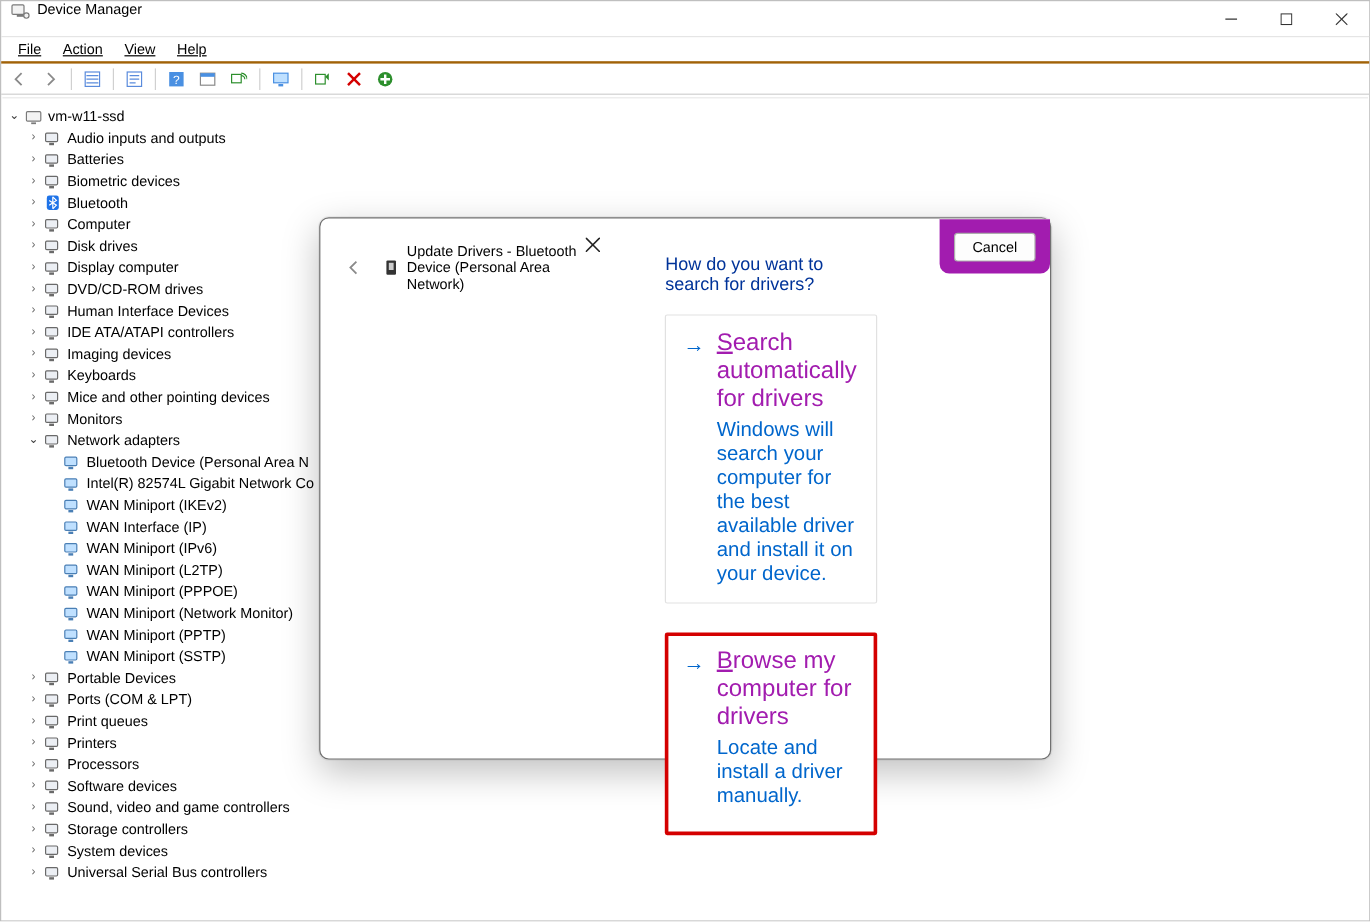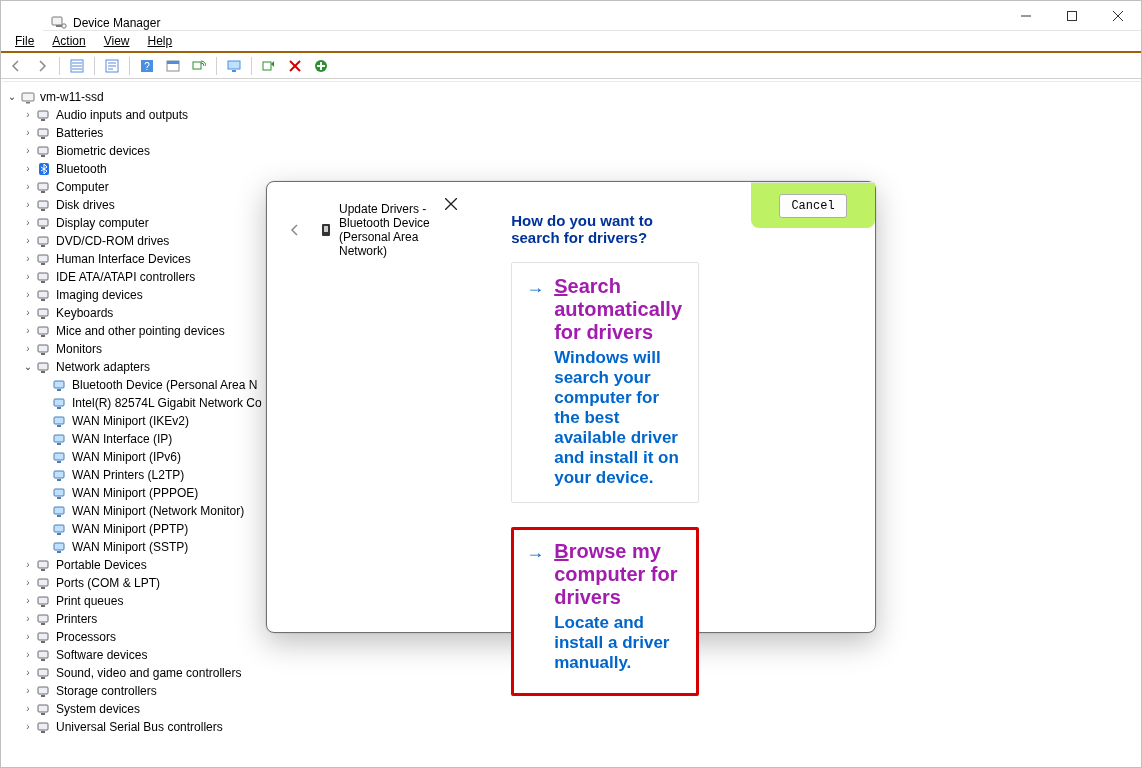--- a/index.html
+++ b/index.html
@@ -1,19 +1,19 @@
 <!DOCTYPE html>
 <html><head>
 <meta charset="utf-8">
 <style>
   * { box-sizing: border-box; }
   html, body { margin:0; padding:0; font-family: "Segoe UI", Tahoma, sans-serif; font-size:12px; color:#000; background:#fff; }
   .window { width:1142px; height:768px; border:1px solid #bfbfbf; position:relative; background:#fff; }
   
-  .titlebar { height:30px; display:flex; align-items:flex-end; padding:0 0 0 8px; border-bottom:1px solid #e5e5e5;margin-left:42px; }
+  .titlebar { height:30px; display:flex; align-items:flex-start; padding:0 0 0 8px; border-bottom:1px solid #e5e5e5; }
   .titlebar .app-icon { width:16px; height:16px; margin-right:6px; display:flex; align-items:center; justify-content:center;}
   .titlebar .title { font-size:12px; color:#000; flex:1;}
   .win-controls { display:flex; height:100%; }
   .win-btn { width:46px; height:30px; display:flex; align-items:center; justify-content:center; color:#555; }
   
   .menubar { height:22px; display:flex; align-items:center; padding:0 6px; gap:2px; border-bottom:2px solid #a16207; }
   .menu-item { padding:2px 8px; font-size:12px; cursor:default;}
   .menu-item .u { text-decoration: underline; }
   
   .toolbar { height:26px; display:flex; align-items:center; padding:0 4px; gap:4px; border-bottom:1px solid #d0d0d0;}
@@ -30,29 +30,29 @@
   .label { font-size:12px; }
   
   .dialog-back { position:absolute; inset:0; }
   .dialog { position:absolute; left:265px; top:180px; width:610px; height:452px; background:#fff; border:1px solid #707070; border-radius:8px; box-shadow: 0 10px 30px rgba(0,0,0,0.25), 0 0 0 1px rgba(0,0,0,0.05); display:flex; flex-direction:row;}
   .dlg-head { position:relative; padding:18px 20px 0 20px; min-height:40px;}
   .dlg-close { position:absolute; right:12px; top:10px; width:24px; height:24px; display:flex; align-items:center; justify-content:center; font-size:14px; color:#222;}
   .dlg-back { width:20px; height:20px; display:flex; align-items:center; justify-content:center; color:#6b6b6b; margin-right:10px;}
   .dlg-head-row { display:flex; align-items:center; gap:6px; padding-top:2px;}
   .dlg-head-icon{ width:16px; height:16px; display:flex; align-items:center; justify-content:center;}
   .dlg-head-text { font-size:12px; color:#000;}
-  .dlg-body { padding:20px 52px 0 36px; flex:1;font-weight:bold;}
+  .dlg-body { padding:20px 52px 0 36px; flex:1;}
   .dlg-title { color:#003399; font-size:15px; padding:10px 0 16px 0;}
   .option { border:1px solid #e1e1e1; border-radius:2px; padding:12px 14px 14px 14px; margin-bottom:24px; background:#fff; display:flex; gap:10px;}
   .option.highlight { border:3px solid #d40000; padding:10px 12px 20px 12px;}
   .option .ohead { color:#a21caf; font-size:20px; }
   .option .ohead .u{ text-decoration:underline;}
   .option .odesc { color:#0066cc; font-size:17px; padding-top:4px; max-width:440px;}
   .option .oarrow { color:#0066cc; font-size:18px; width:20px; display:flex; align-items:flex-start; justify-content:center; padding-top:2px;}
-  .dlg-footer { height:46px; border-top:1px solid #e5e5e5; background:#bef264; border-radius:0 0 8px 8px; display:flex; align-items:center; justify-content:flex-end; padding:0 28px;font-family:Liberation Mono, monospace;}
+  .dlg-footer { height:46px; border-top:1px solid #e5e5e5; background:#a21caf; border-radius:0 0 8px 8px; display:flex; align-items:center; justify-content:flex-end; padding:0 12px;}
   .btn { min-width:68px; height:24px; border:1px solid #adadad; background:#fdfdfd; border-radius:3px; font-size:12px; display:flex; align-items:center; justify-content:center; padding:0 10px;}
   
   svg { display:block; }
 </style>
 </head>
 <body>
 
 <div class="window">
 
   <div class="titlebar">
@@ -409,21 +409,21 @@
         <div class="node">
           <span class="spacer"></span>
           <span class="spacer"></span>
           <span class="spacer"></span>
           <span class="nicon">
             <svg width="14" height="14">
               <rect x="1" y="3" width="10" height="7" fill="#bfe0ff" stroke="#4a7fb5" rx="1"></rect>
               <rect x="4" y="11" width="4" height="2" fill="#4a7fb5"></rect>
             </svg>
           </span>
-          <span class="label">WAN Printers (L2TP)</span>
+          <span class="label">WAN Miniport (L2TP)</span>
         </div>
         <div class="node">
           <span class="spacer"></span>
           <span class="spacer"></span>
           <span class="spacer"></span>
           <span class="nicon">
             <svg width="14" height="14">
               <rect x="1" y="3" width="10" height="7" fill="#bfe0ff" stroke="#4a7fb5" rx="1"></rect>
               <rect x="4" y="11" width="4" height="2" fill="#4a7fb5"></rect>
             </svg>

